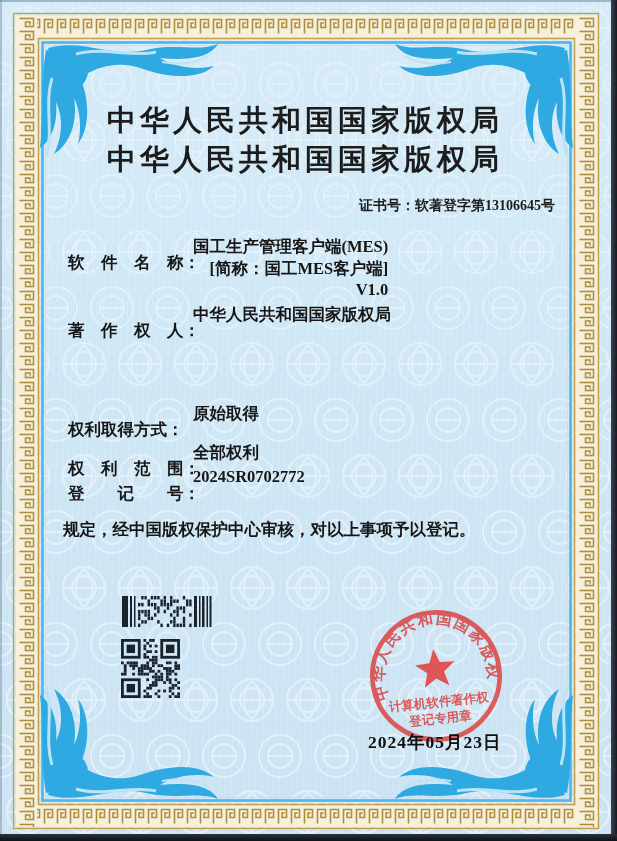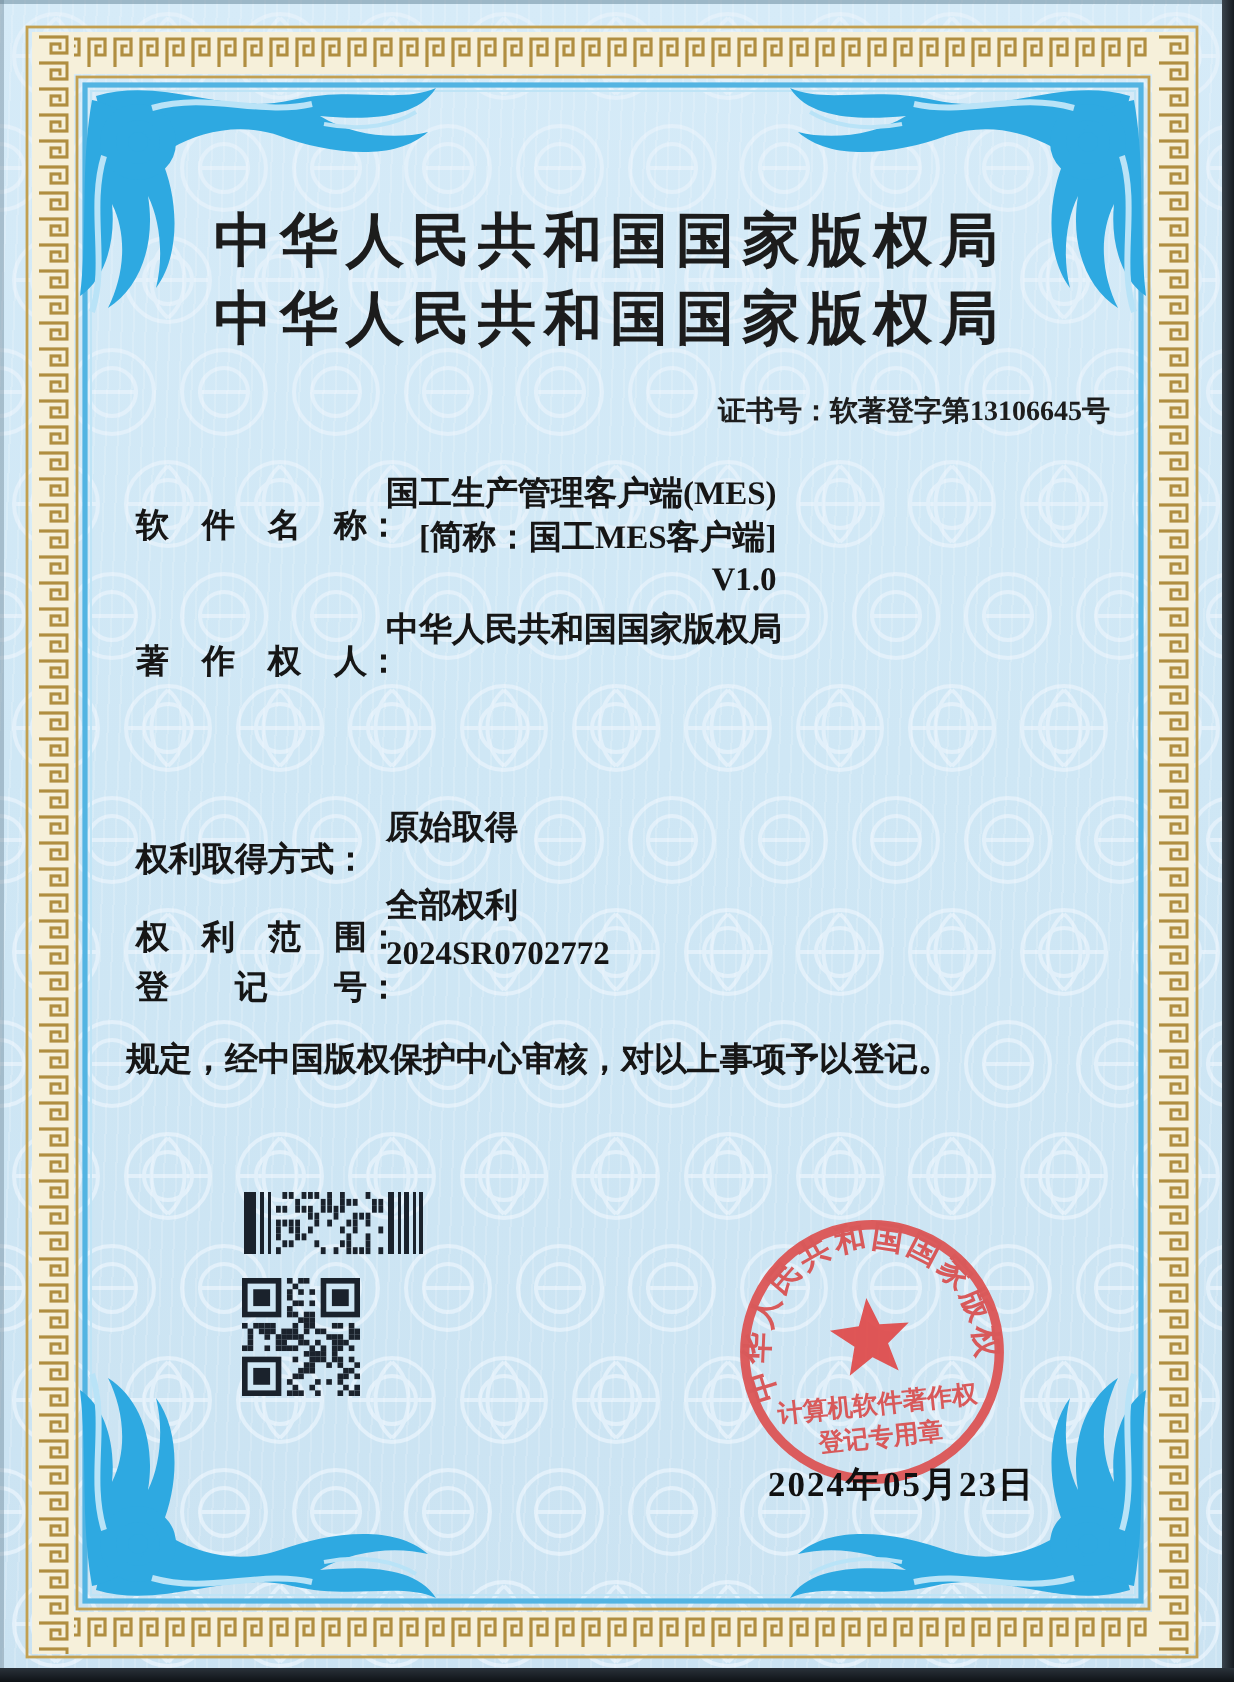--- a/index.html
+++ b/index.html
@@ -23,21 +23,21 @@
   .certno .cv{}
   .frow{position:absolute;left:68px;font-size:16.5px;font-weight:bold;white-space:nowrap;color:#161616;}
   .flabel{display:inline-block;width:125px;vertical-align:top;margin-top:16px;}
   .fvalue{display:inline-block;vertical-align:top;}
   .fvalue div{line-height:21.5px;text-align:right;}
   .statement{position:absolute;left:63px;top:511px;width:502px;font-size:16.5px;font-weight:bold;color:#161616;}
   .statement div{line-height:37px;white-space:nowrap;}
   .statement .ind{text-indent:33px;}
   .codebox{position:absolute;}
   .sealwrap{position:absolute;left:363px;top:603px;width:146px;height:146px;transform:rotate(-6deg);opacity:.93;z-index:5;}
-  .datetext{position:absolute;left:368px;top:730px;font-size:17.5px;font-weight:bold;letter-spacing:1px;color:#101010;white-space:nowrap;z-index:6;margin-left:16px;}
+  .datetext{position:absolute;left:368px;top:730px;font-size:17.5px;font-weight:bold;letter-spacing:1px;color:#101010;white-space:nowrap;z-index:6;}
   .edge{position:absolute;z-index:9;}
   .edge.top{left:0;top:0;width:617px;height:2px;background:rgba(110,140,158,.55);}
   .edge.left{left:0;top:0;width:2px;height:841px;background:rgba(100,125,142,.40);}
   .edge.right{top:0;right:0;width:6px;height:841px;background:linear-gradient(90deg,#3a444d,#161b21);}
   .edge.bottom{left:0;bottom:0;width:617px;height:7px;background:linear-gradient(180deg,#2a323a,#0e1216);}
 </style>
 </head>
 <body>
 
 <div class="page">

